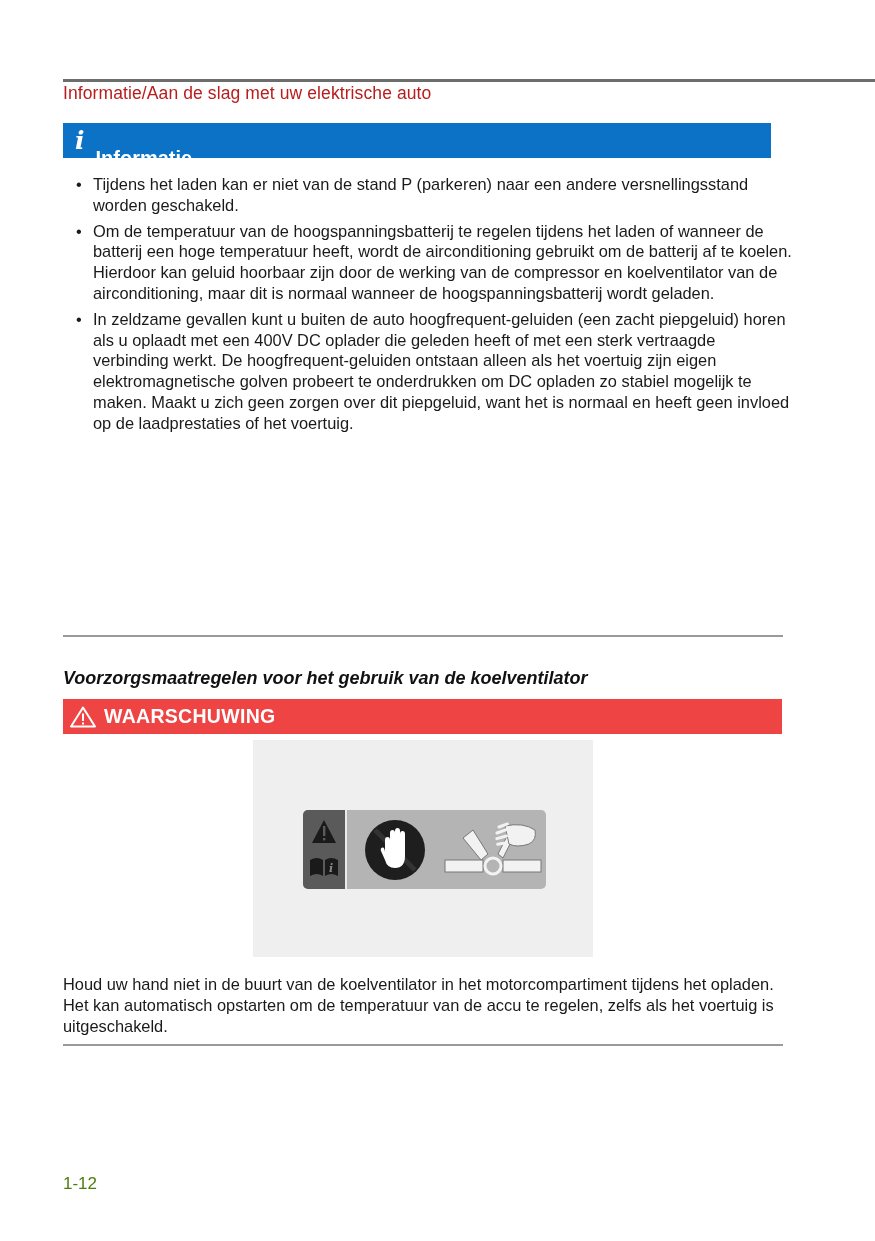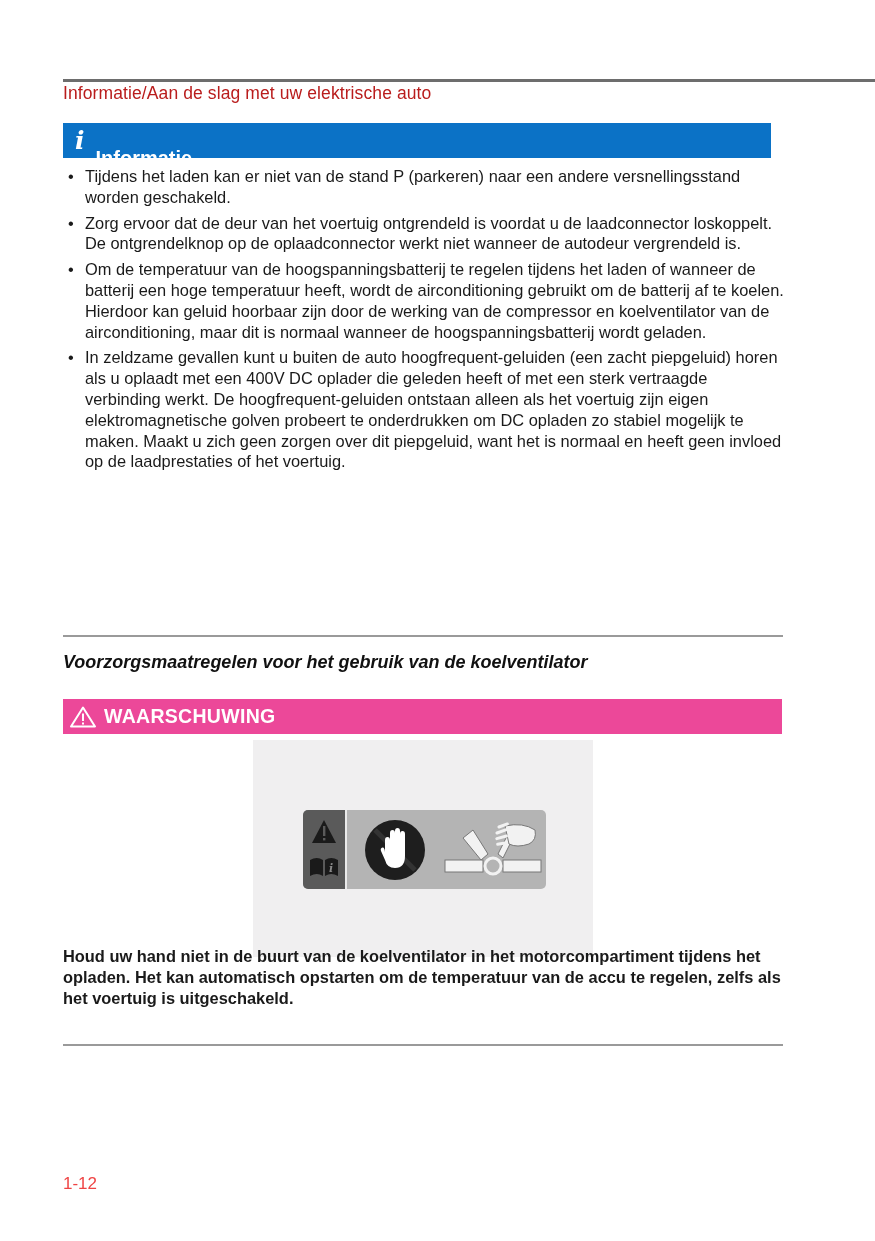--- a/index.html
+++ b/index.html
@@ -20,74 +20,73 @@
     position: absolute; left: 63px; top: 123px; width: 708px; height: 35px;
     background: #0b72c6; color: #fff; display: flex; align-items: center;
   }
   .info-bar .i-icon {
     font-family: "DejaVu Serif", serif; font-style: italic; font-weight: bold;
     font-size: 25px; margin-left: 12px; margin-right: 11px; line-height: 1;
   }
   .info-bar .title { font-size: 20px; font-weight: bold; margin-top: 36px; }
   .bullets {
     position: absolute; left: 63px; top: 162px; width: 720px;
-    margin: 4px; padding: 0; list-style: none;
+    margin: 12px; padding: 0; list-style: none;
     font-size: 16.4px; line-height: 20.8px;
   }
   .bullets li { position: relative; padding-left: 18px; margin-bottom: 5px; }
   .bullets li::before {
     content: "\2022"; position: absolute; left: 1px; top: 0;
   }
   .rule {
     position: absolute; left: 63px; width: 720px; height: 2px; background: #9a9a9a;
   }
   .section-title {
-    position: absolute; left: 63px; top: 652px;
+    position: absolute; left: 63px; top: 668px;
     font-size: 18px; font-weight: bold; font-style: italic; color: #111;
   }
   .warn-bar {
     position: absolute; left: 63px; top: 699px; width: 719px; height: 35px;
-    background: #ec4899; color: #fff; display: flex; align-items: center;
+    background: #ef4444; color: #fff; display: flex; align-items: center;
   }
   .warn-bar svg { margin-left: 7px; margin-right: 8px; }
   .warn-bar .title { font-size: 19.5px; font-weight: bold; letter-spacing: 0.3px; }
   .figure {
     position: absolute; left: 253px; top: 740px; width: 340px; height: 217px;
     background: #f0eff0;
   }
   .label-plate {
     position: absolute; left: 50px; top: 70px; width: 243px; height: 79px;
     border-radius: 5px; background: #b4b4b4; overflow: hidden;
   }
   .label-plate .left-strip {
     position: absolute; left: 0; top: 0; width: 42px; height: 100%;
     background: #5a5a5a; border-right: 2px solid #eaeaea;
   }
   .body-text {
-    position: absolute; left: 63px; top: 946px; width: 720px;
-    font-size: 16.4px; line-height: 20.8px; margin: 0; font-weight: bold;
+    position: absolute; left: 63px; top: 974px; width: 720px;
+    font-size: 16.4px; line-height: 20.8px; margin: 0;
   }
   .page-num {
-    position: absolute; left: 63px; top: 1174px; font-size: 17px; color: #ef4444;
+    position: absolute; left: 63px; top: 1174px; font-size: 17px; color: #4d7c0f;
   }
 </style>
 </head>
 <body>
 
 <div class="running-head">Informatie/Aan de slag met uw elektrische auto</div>
 <div class="head-rule"></div>
 
 <div class="info-bar">
   <span class="i-icon">i</span>
   <span class="title">Informatie</span>
 </div>
 
 <ul class="bullets">
   <li>Tijdens het laden kan er niet van de stand P (parkeren) naar een andere versnellingsstand worden geschakeld.</li>
-  <li>Zorg ervoor dat de deur van het voertuig ontgrendeld is voordat u de laadconnector loskoppelt. De ontgrendelknop op de oplaadconnector werkt niet wanneer de autodeur vergrendeld is.</li>
   <li>Om de temperatuur van de hoogspanningsbatterij te regelen tijdens het laden of wanneer de batterij een hoge temperatuur heeft, wordt de airconditioning gebruikt om de batterij af te koelen. Hierdoor kan geluid hoorbaar zijn door de werking van de compressor en koelventilator van de airconditioning, maar dit is normaal wanneer de hoogspanningsbatterij wordt geladen.</li>
   <li>In zeldzame gevallen kunt u buiten de auto hoogfrequent-geluiden (een zacht piepgeluid) horen als u oplaadt met een 400V DC oplader die geleden heeft of met een sterk vertraagde verbinding werkt. De hoogfrequent-geluiden ontstaan alleen als het voertuig zijn eigen elektromagnetische golven probeert te onderdrukken om DC opladen zo stabiel mogelijk te maken. Maakt u zich geen zorgen over dit piepgeluid, want het is normaal en heeft geen invloed op de laadprestaties of het voertuig.</li>
 </ul>
 
 <div class="rule" style="top:635px;"></div>
 
 <div class="section-title">Voorzorgsmaatregelen voor het gebruik van de koelventilator</div>
 
 <div class="warn-bar">
   <svg width="26" height="22" viewBox="0 0 26 22">

